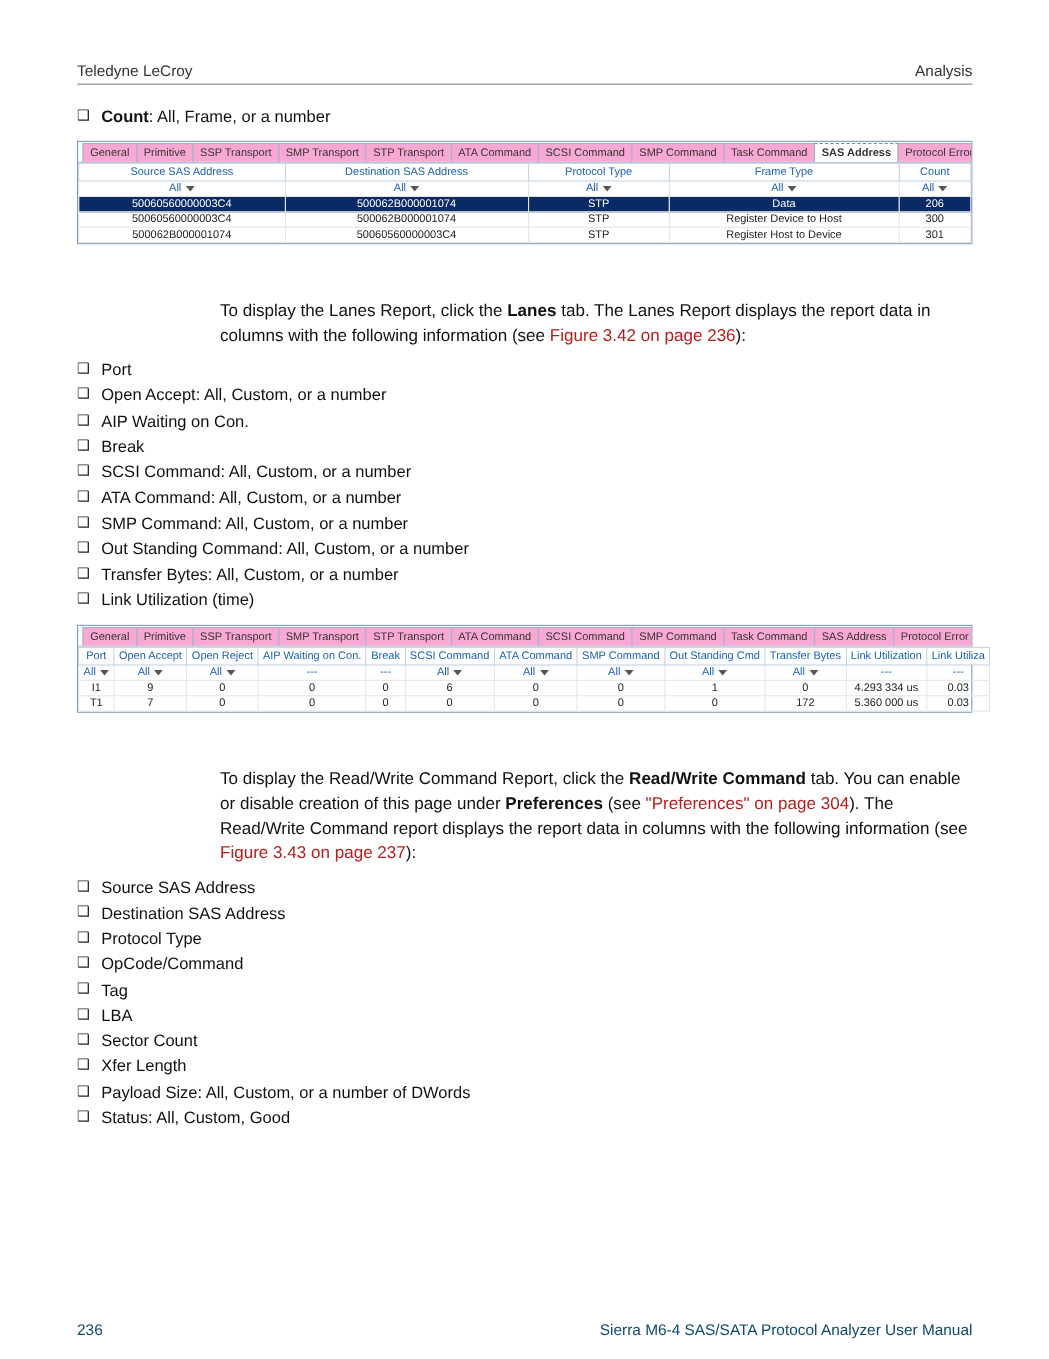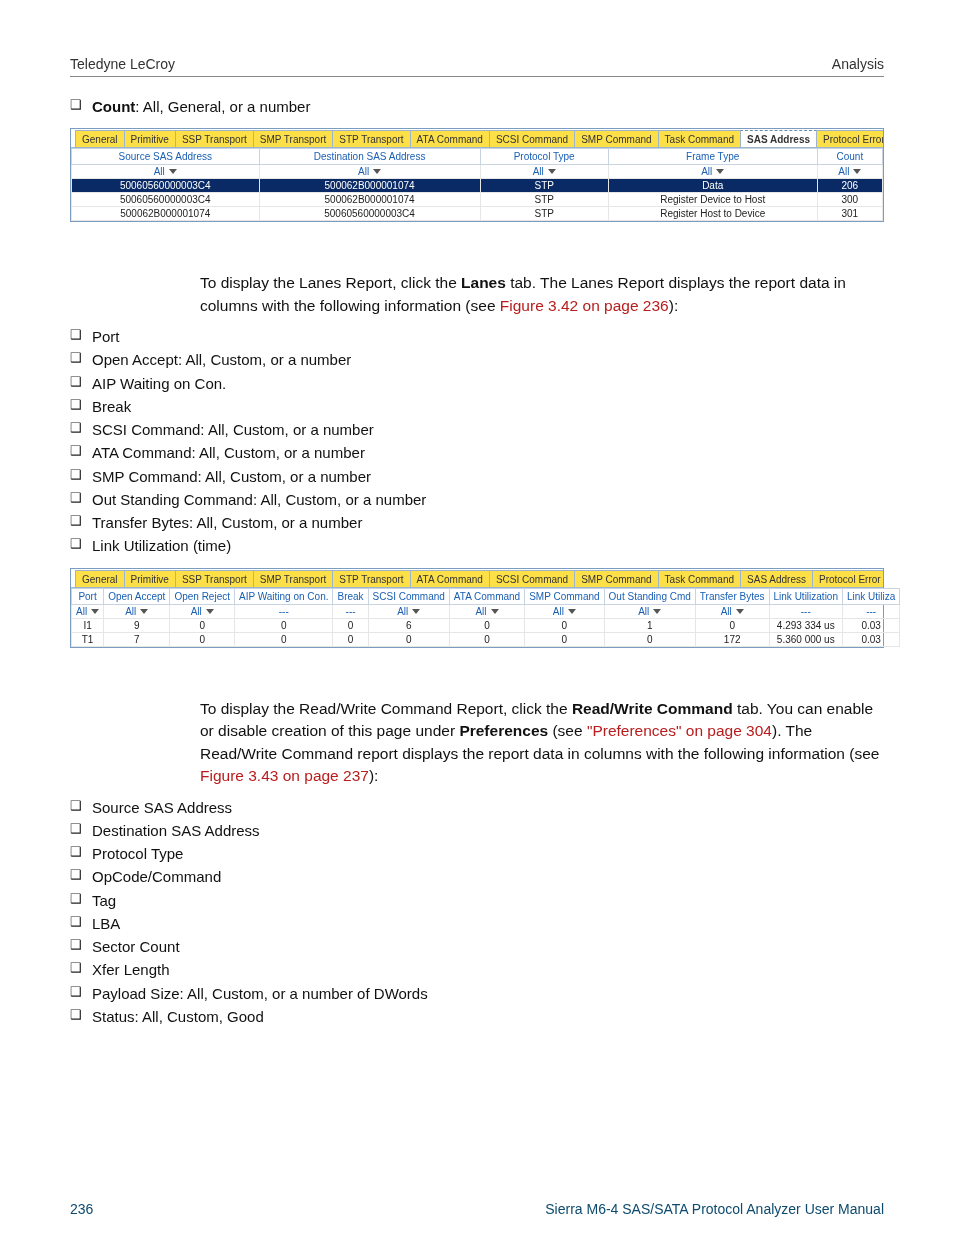--- a/index.html
+++ b/index.html
@@ -10,21 +10,21 @@
   .bullets{list-style:none;padding:0;margin:6px 0 10px 0}
   .bullets li{padding-left:22px;position:relative;line-height:1.55;font-size:15px}
   .bullets li:before{content:"❑";position:absolute;left:0;top:0;font-size:13px;color:#222}
   .para{margin:10px 0 8px 0;line-height:1.45;font-size:15.5px;margin-left:130px;margin-right:0}
   b{font-weight:700}
   .lnk{color:#b91c1c}
   
   .sshot{margin:10px 0 50px 0}
   .sshot-inner{border:1px solid #7a9cbf;background:#fff}
   .tabsbar{font-size:10px;color:#333;border-bottom:1px solid #9db5cc;padding:0 4px;white-space:nowrap;overflow:hidden}
-  .tabsbar span{display:inline-block;padding:3px 6px;border:1px solid #9db5cc;border-bottom:none;background:#fde047;margin-right:-1px;position:relative;top:1px}
+  .tabsbar span{display:inline-block;padding:3px 6px;border:1px solid #9db5cc;border-bottom:none;background:#f9a8d4;margin-right:-1px;position:relative;top:1px}
   .tabsbar span.sel{background:#fff;font-weight:700;border-top:1px dashed #6a8cb0}
   table.grid{border-collapse:collapse;width:100%;font-size:10px;color:#222}
   table.grid th{color:#1a5fb4;font-weight:400;padding:2px 4px;border:1px solid #c8d4e2;background:#fff;white-space:nowrap}
   table.grid td{padding:1px 4px;border:1px solid #e6e6e6;text-align:center;white-space:nowrap}
   .filterrow td{color:#1a5fb4}
   .dd{display:inline-flex;align-items:center;gap:2px}
   .dd:after{content:"";display:inline-block;width:0;height:0;border-left:4px solid transparent;border-right:4px solid transparent;border-top:5px solid #555;margin-left:2px}
   tr.selrow td{background:#0a2a66;color:#fff}
   
   .ftr{position:absolute;left:70px;right:70px;bottom:18px;display:flex;justify-content:space-between;font-size:14px;color:#0c4a6e}
@@ -34,21 +34,21 @@
 
 <div class="page">
   <div class="hdr">
     <span>Teledyne LeCroy</span>
     <span>Analysis</span>
   </div>
   <hr class="hdr-rule">
 
   <ul class="bullets indent1">
     <li>
-      <b>Count</b><span>: All, General, or a number</span>
+      <b>Count</b><span>: All, Frame, or a number</span>
     </li>
   </ul>
 
   <div class="sshot">
     <div class="sshot-inner">
       <div class="tabsbar" id="tabs1"><span>General</span><span>Primitive</span><span>SSP Transport</span><span>SMP Transport</span><span>STP Transport</span><span>ATA Command</span><span>SCSI Command</span><span>SMP Command</span><span>Task Command</span><span class="sel">SAS Address</span><span>Protocol Error</span></div>
       <table class="grid">
         <thead>
             <tr id="ss1h">
               <th>Source SAS Address</th>

